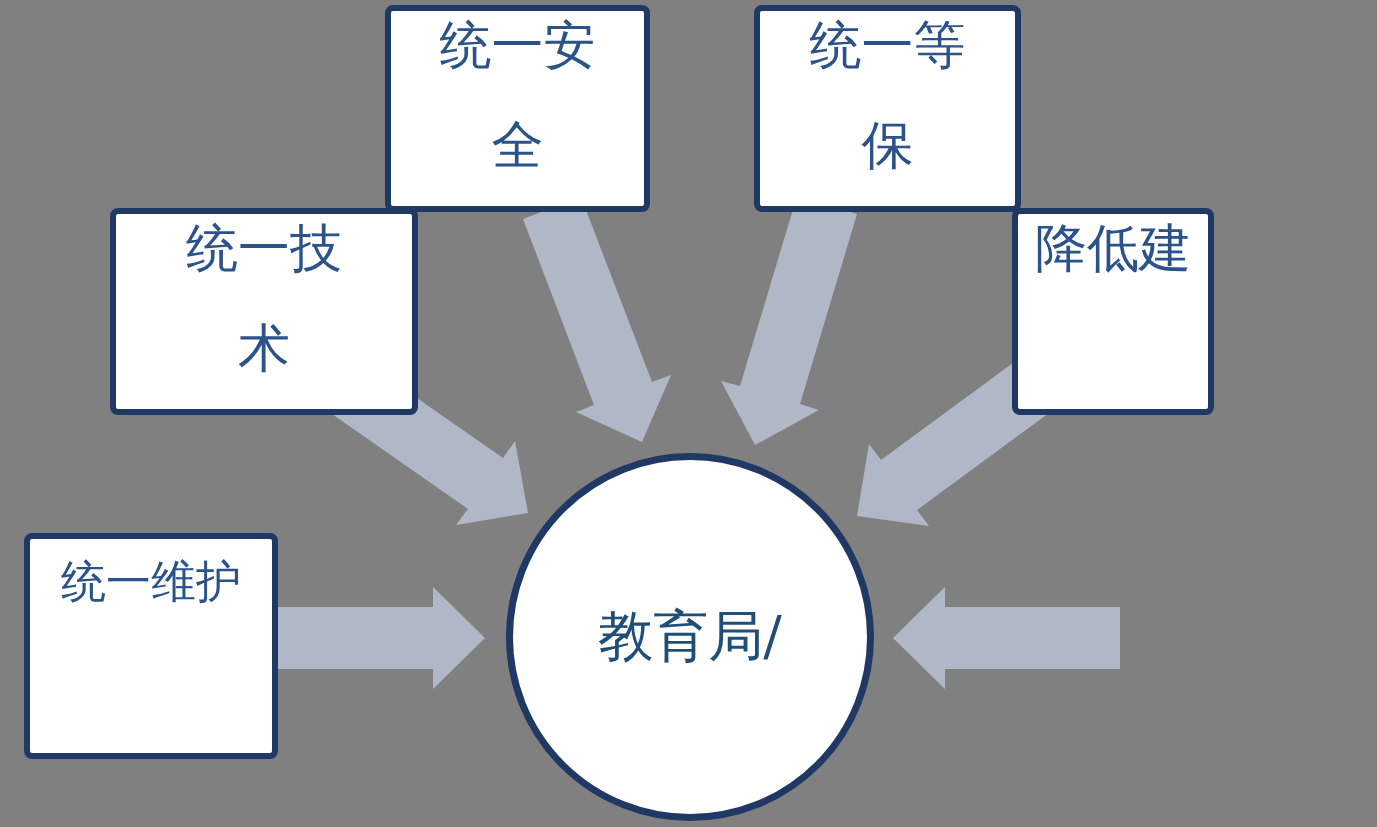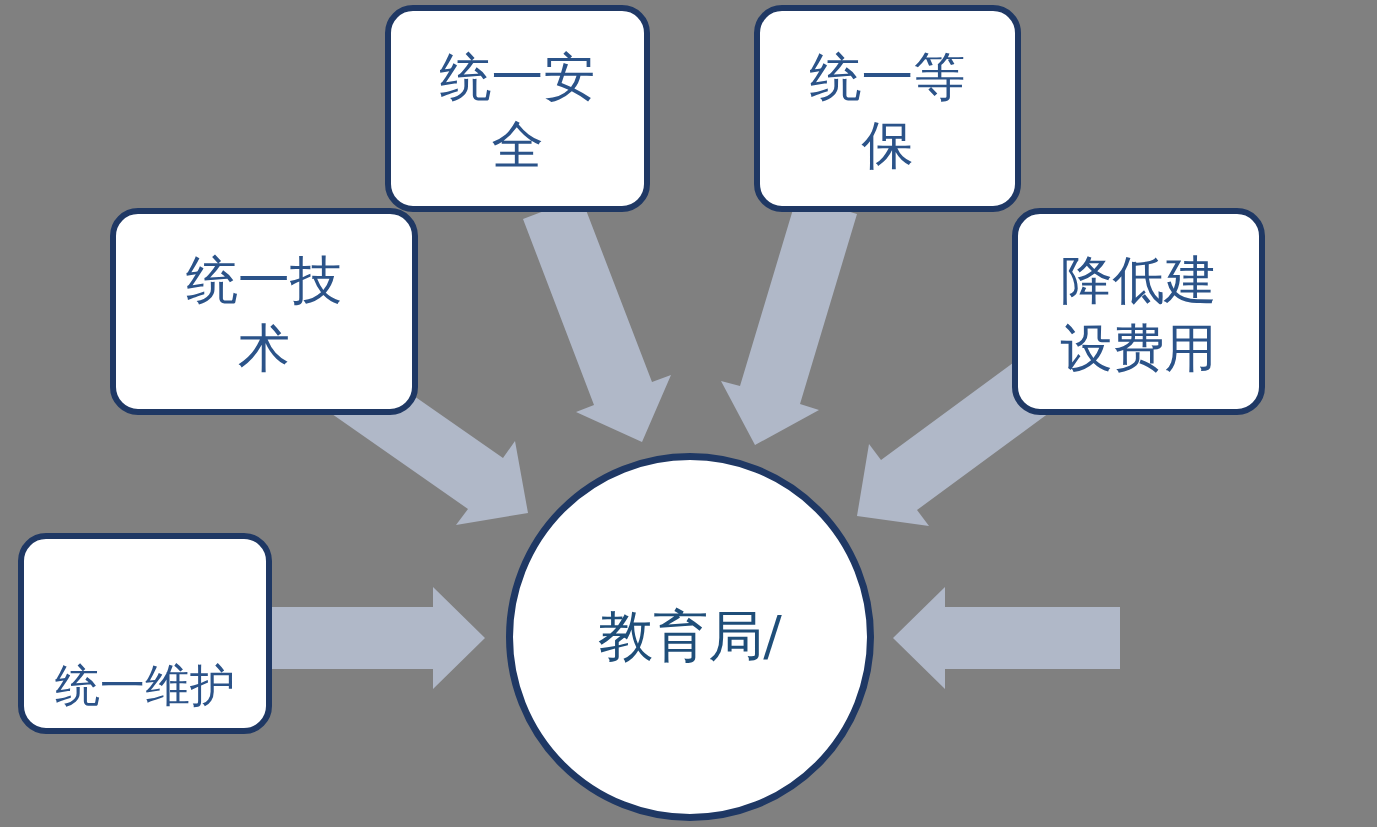--- a/index.html
+++ b/index.html
@@ -25,25 +25,25 @@
   .arrow-layer {
     position: absolute;
     left: 0; top: 0;
     width: 1377px; height: 827px;
   }
   .arrow-layer polygon { fill: var(--arrow); }
   .node {
     position: absolute;
     background: var(--node-fill);
     border: 6px solid var(--node-border);
-    border-radius: 28px;
+    border-radius: 8px;
     display: flex;
     flex-direction: column;
     align-items: center;
-    justify-content: flex-end;
+    justify-content: space-between;
     text-align: center;
     color: var(--node-text);
     font-size: 52px;
     line-height: 1.32;
     padding-bottom: 26px;
   }
   .node .line { display: block; white-space: nowrap; }
   .node.wide {
     font-size: 45px;
     line-height: 1.9;
@@ -65,22 +65,22 @@
     text-align: center;
     color: var(--center-text);
     font-size: 55px;
     font-weight: normal;
     line-height: 1.26;
   }
   
   .node-security  { left: 385px;  top: 5px;   width: 265px; height: 207px; }
   .node-levelprot { left: 754px;  top: 5px;   width: 267px; height: 207px; }
   .node-tech      { left: 110px;  top: 208px; width: 308px; height: 207px; }
-  .node-buildcost { left: 1012px; top: 208px; width: 253px; height: 207px; }
-  .node-maintain  { left: 18px;    top: 533px; width: 254px; height: 201px; gap: 24px; }
+  .node-buildcost { left: 1012px; top: 208px; width: 202px; height: 207px; }
+  .node-maintain  { left: 24px;    top: 533px; width: 254px; height: 226px; gap: 24px; }
   .node-maintcost { left: 1118px; top: 536px; width: 253px; height: 205px; }
 </style>
 </head>
 <body>
 
 <div class="stage">
 
   <svg class="arrow-layer" viewBox="0 0 1377 827" xmlns="http://www.w3.org/2000/svg">
 
     <polygon points="523,219 594,405 576,412 642,442 671,375 652,382 581,197"></polygon>
@@ -106,21 +106,20 @@
     <span class="line">全</span>
   </div>
 
   <div class="node node-levelprot">
     <span class="line">统一等</span>
     <span class="line">保</span>
   </div>
 
   <div class="node node-buildcost">
     <span class="line">降低建</span>
-    <span class="line">设费用</span>
   </div>
 
   <div class="node node-maintain wide">
     <span class="line">统一维护</span>
   </div>
 
 
   <div class="center-node">
     <span class="line">教育局/</span>
   </div>

